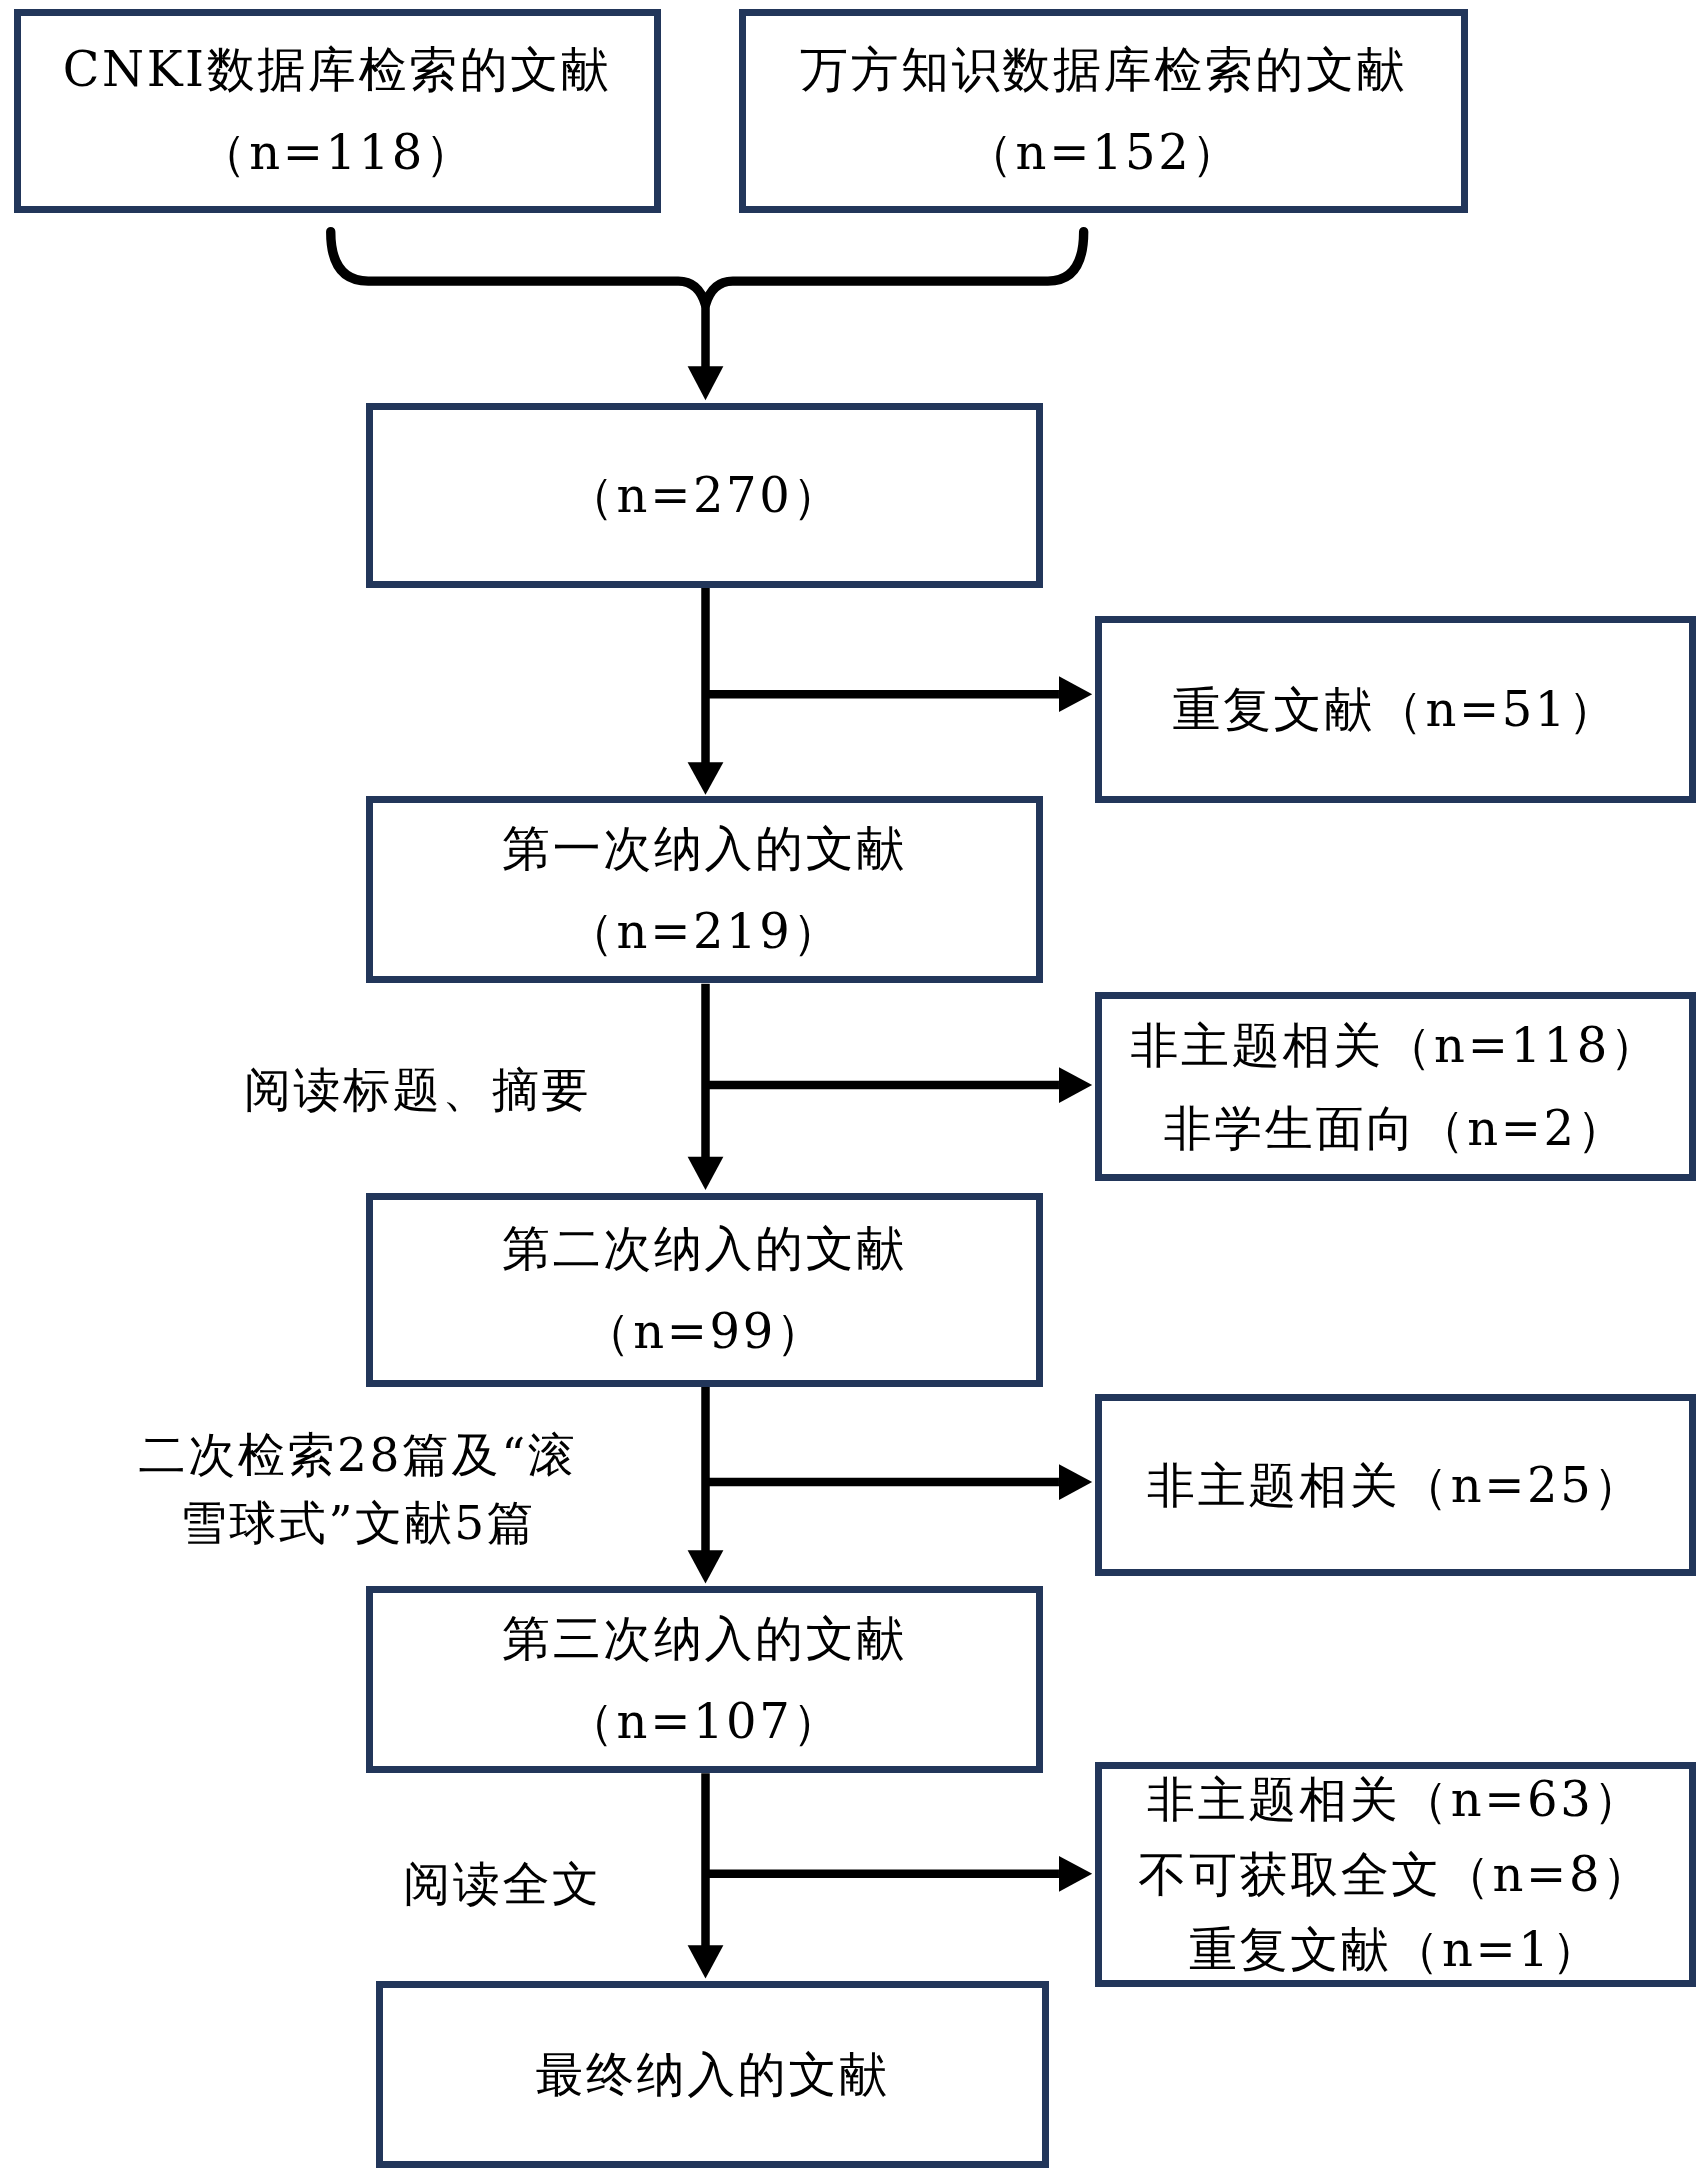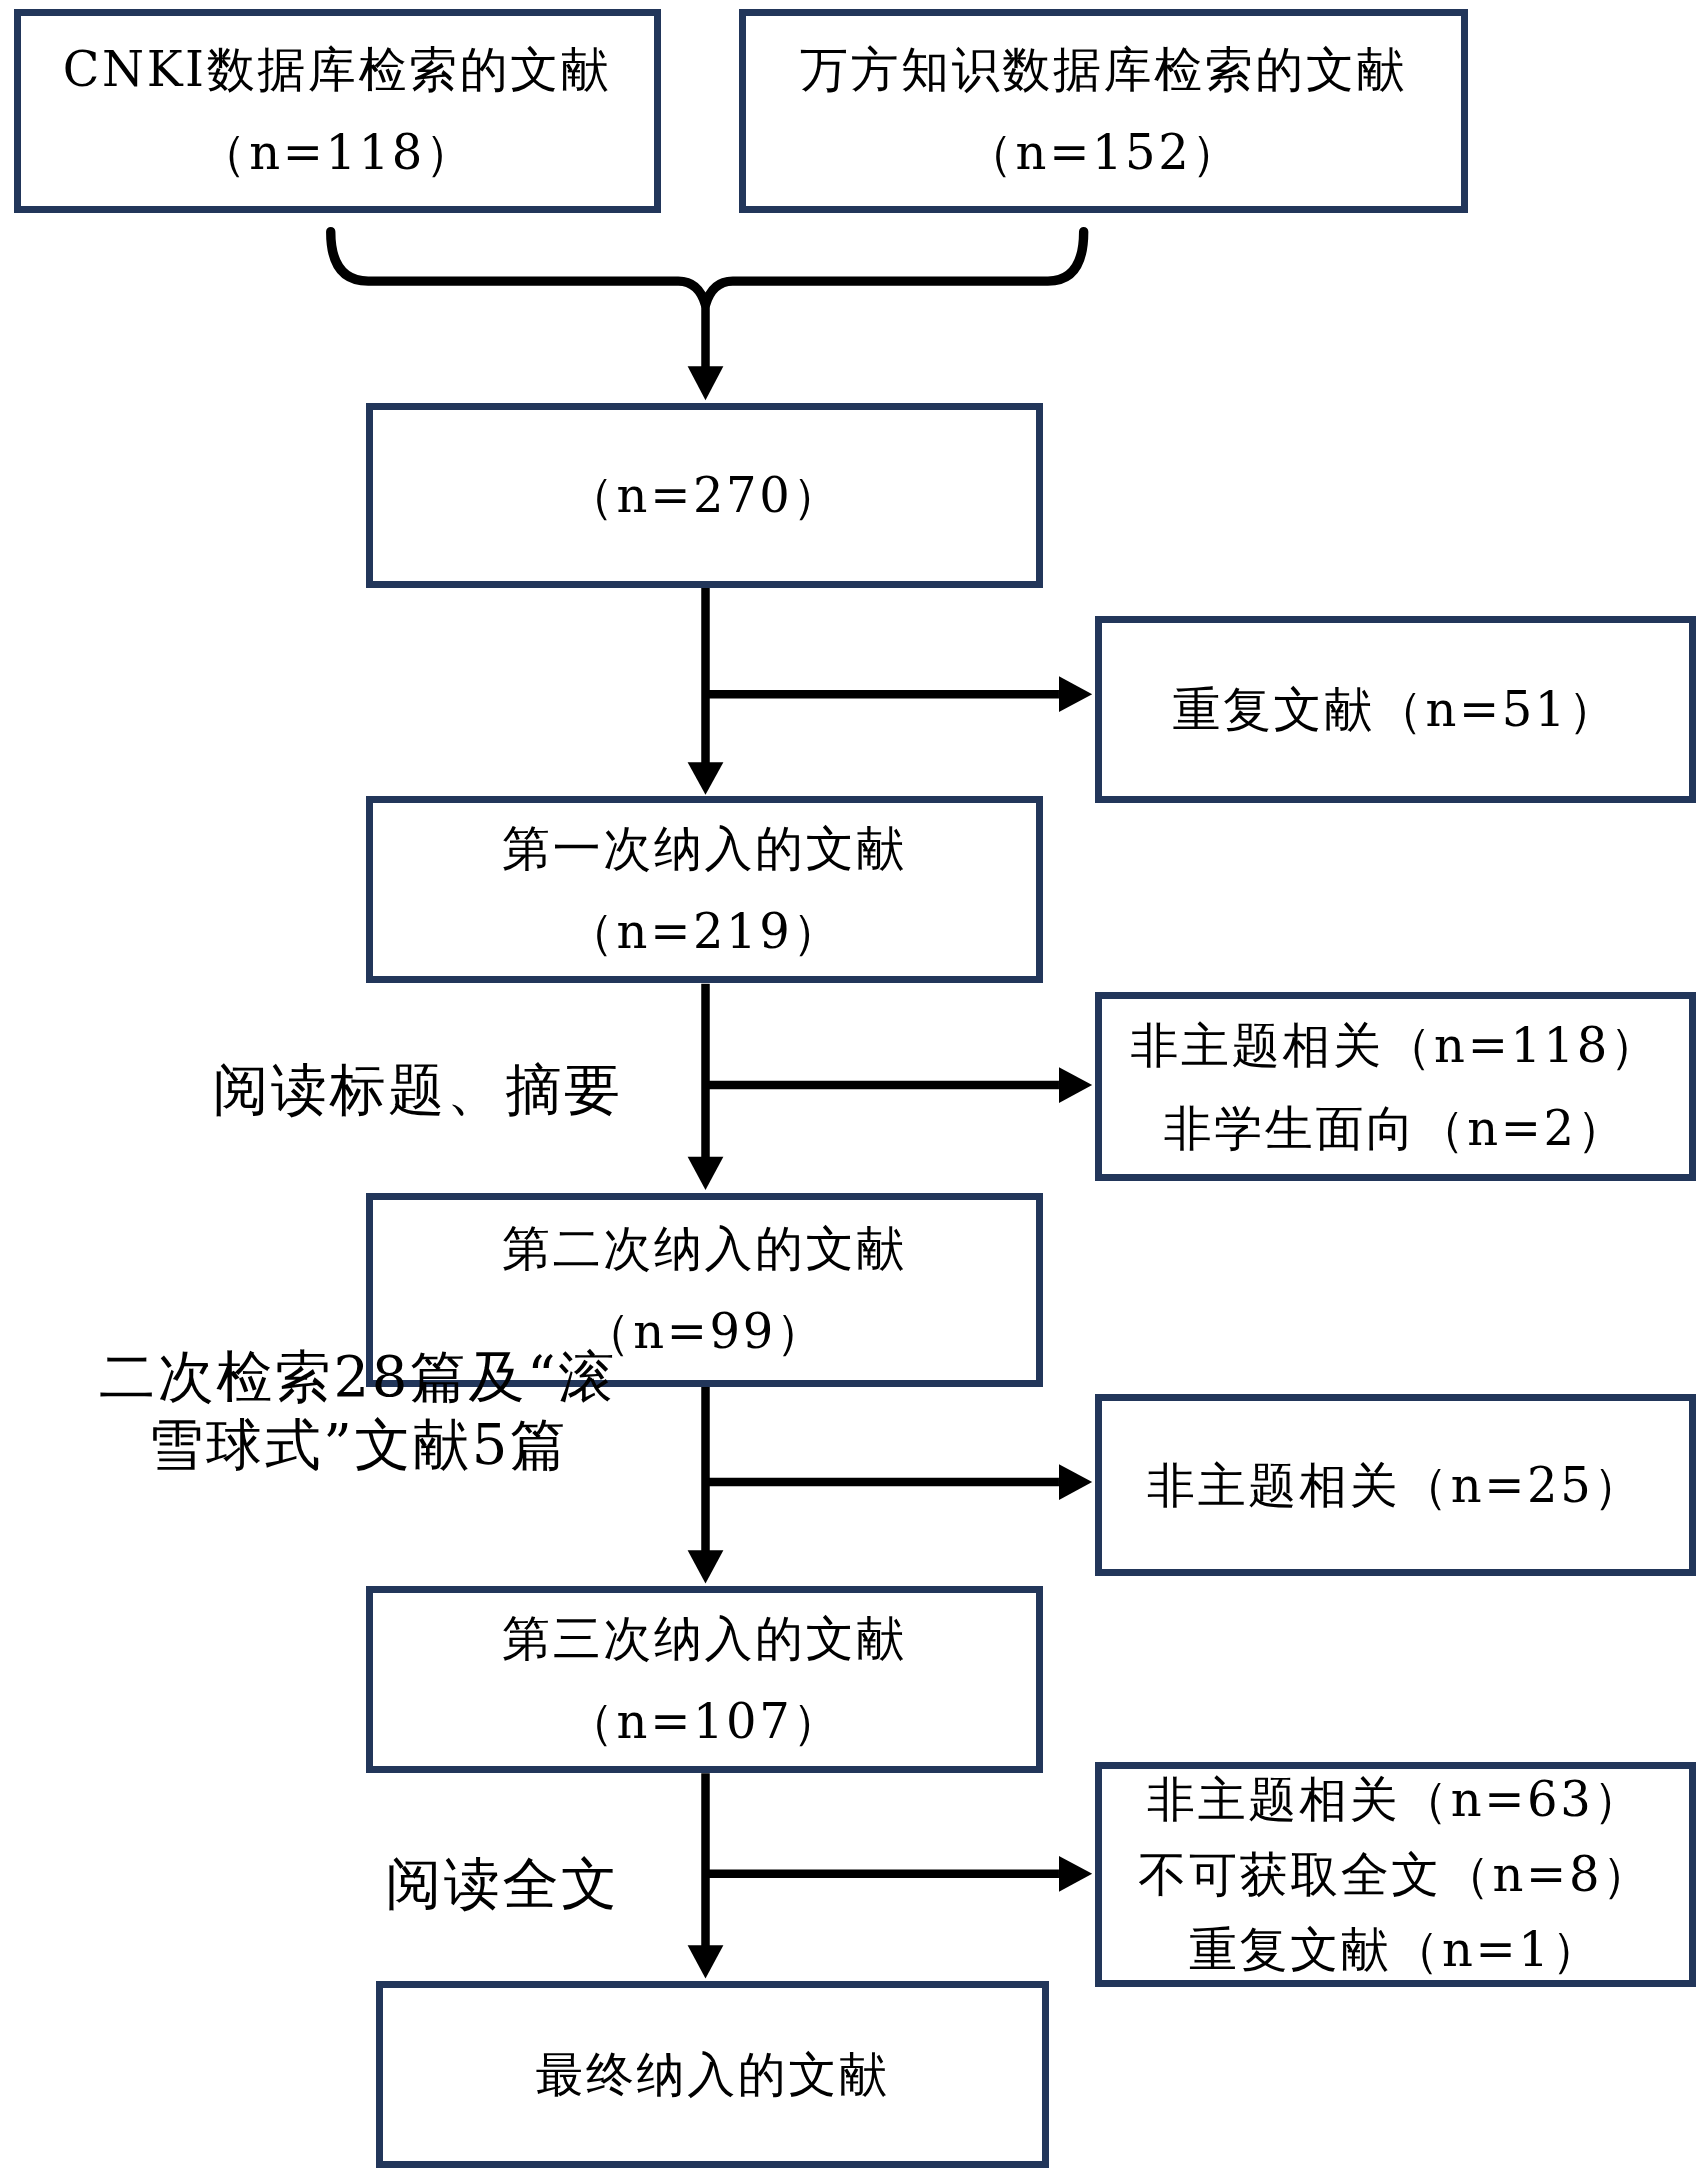--- a/index.html
+++ b/index.html
@@ -39,21 +39,21 @@
   .bl{
     font-size:48px;
     line-height:83px;
     letter-spacing:2.6px;
     white-space:nowrap;
   }
   .box.tight .bl{line-height:75px;}
   .stage-label{
     position:absolute;
     text-align:center;
-    font-size:56px;
+    font-size:47px;
     line-height:68px;
     letter-spacing:2.6px;
     white-space:nowrap;
   }
 </style>
 </head>
 <body>
 
 <div class="canvas">
 
@@ -152,21 +152,21 @@
   <div class="box tight" style="left:1095px;top:1762px;width:601px;height:225px">
     <div class="bl">非主题相关（n=63）</div>
     <div class="bl">不可获取全文（n=8）</div>
     <div class="bl">重复文献（n=1）</div>
   </div>
 
   <div class="stage-label" style="left:128px;top:1056px;width:579px;">
     <div>阅读标题、摘要</div>
   </div>
 
-  <div class="stage-label" style="left:77px;top:1343px;width:562px;">
+  <div class="stage-label" style="left:77px;top:1421px;width:562px;">
     <div>二次检索28篇及“滚</div>
     <div>雪球式”文献5篇</div>
   </div>
 
   <div class="stage-label" style="left:213px;top:1850px;width:579px;">
     <div>阅读全文</div>
   </div>
 
 </div>
 

